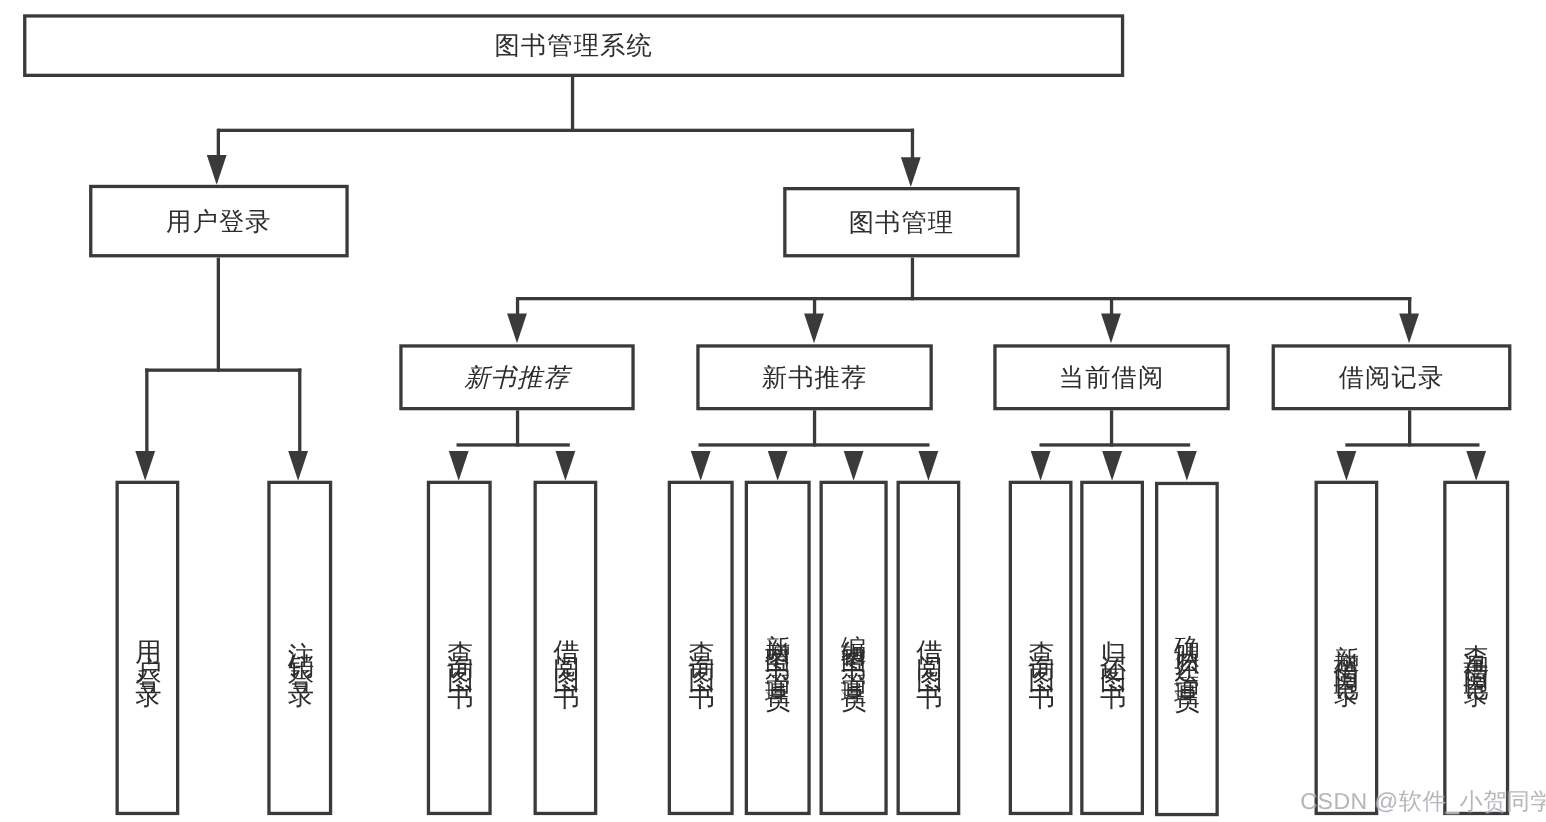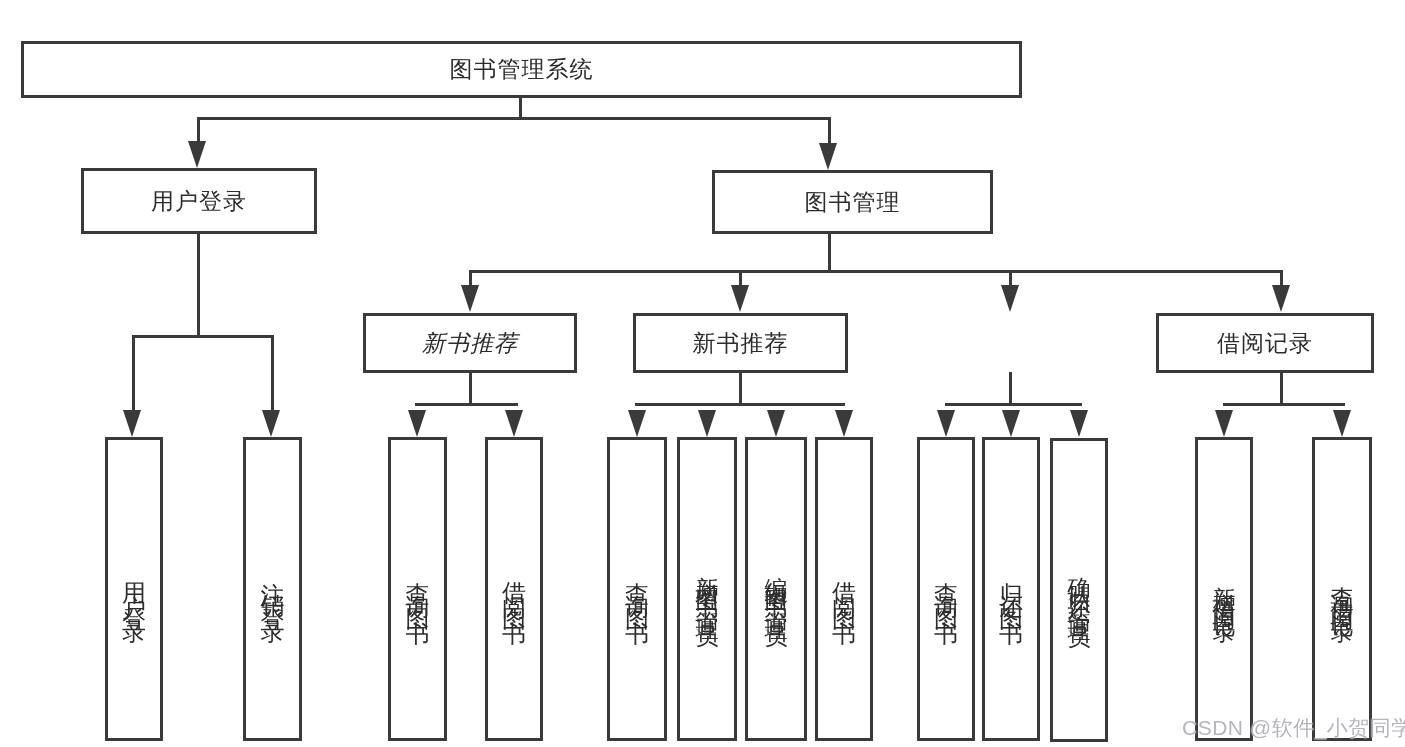--- a/index.html
+++ b/index.html
@@ -38,31 +38,31 @@
     position:absolute;left:1182px;top:714px;z-index:3;
     font-size:21px;color:#b4b6bc;letter-spacing:0.5px;white-space:nowrap;
     text-shadow:0 0 2px #ffffff;
   }
 </style>
 </head>
 <body>
 
 <div id="stage">
 
-  <div class="bx" style="left:21px;top:13px;width:1001px;height:57px;margin-top:28px;">图书管理系统</div>
+  <div class="bx" style="left:21px;top:13px;width:1001px;height:57px;">图书管理系统</div>
 
   <div class="ln" style="left:519px;top:69px;width:3px;height:51px;"></div>
   <div class="ln" style="left:198px;top:117px;width:633px;height:3px;"></div>
   <div class="ln" style="left:197px;top:117px;width:3px;height:28px;"></div>
   <div class="ar" style="left:188px;top:141px;"></div>
   <div class="ln" style="left:828px;top:117px;width:3px;height:30px;"></div>
   <div class="ar" style="left:819px;top:143px;"></div>
 
   <div class="bx" style="left:81px;top:168px;width:236px;height:66px;">用户登录</div>
-  <div class="bx" style="left:712px;top:170px;width:281px;height:64px;">图书管理</div>
+  <div class="bx" style="left:712px;top:170px;width:215px;height:64px;">图书管理</div>
 
   <div class="ln" style="left:197px;top:234px;width:3px;height:104px;"></div>
   <div class="ln" style="left:132px;top:335px;width:142px;height:3px;"></div>
   <div class="ln" style="left:132px;top:335px;width:3px;height:75px;"></div>
   <div class="ar" style="left:123px;top:410px;"></div>
   <div class="ln" style="left:271px;top:335px;width:3px;height:75px;"></div>
   <div class="ar" style="left:262px;top:410px;"></div>
 
   <div class="ln" style="left:828px;top:234px;width:3px;height:39px;"></div>
   <div class="ln" style="left:470px;top:270px;width:813px;height:3px;"></div>
@@ -70,20 +70,21 @@
   <div class="ar" style="left:461px;top:285px;"></div>
   <div class="ln" style="left:739px;top:270px;width:3px;height:17px;"></div>
   <div class="ar" style="left:731px;top:285px;"></div>
   <div class="ln" style="left:1009px;top:270px;width:3px;height:17px;"></div>
   <div class="ar" style="left:1001px;top:285px;"></div>
   <div class="ln" style="left:1280px;top:270px;width:3px;height:17px;"></div>
   <div class="ar" style="left:1272px;top:285px;"></div>
 
   <div class="bx" style="left:363px;top:313px;width:214px;height:60px;font-style:italic;">新书推荐</div>
   <div class="bx" style="left:633px;top:313px;width:215px;height:60px;">新书推荐</div>
+  <div class="bx" style="left:903px;top:313px;width:215px;height:60px;">当前借阅</div>
   <div class="bx" style="left:1156px;top:313px;width:218px;height:60px;">借阅记录</div>
 
   <div class="ln" style="left:469px;top:372px;width:3px;height:34px;"></div>
   <div class="ln" style="left:415px;top:403px;width:103px;height:3px;"></div>
   <div class="ar" style="left:408px;top:410px;"></div>
   <div class="ar" style="left:505px;top:410px;"></div>
 
   <div class="ln" style="left:739px;top:372px;width:3px;height:34px;"></div>
   <div class="ln" style="left:635px;top:403px;width:210px;height:3px;"></div>
   <div class="ar" style="left:628px;top:410px;"></div>

